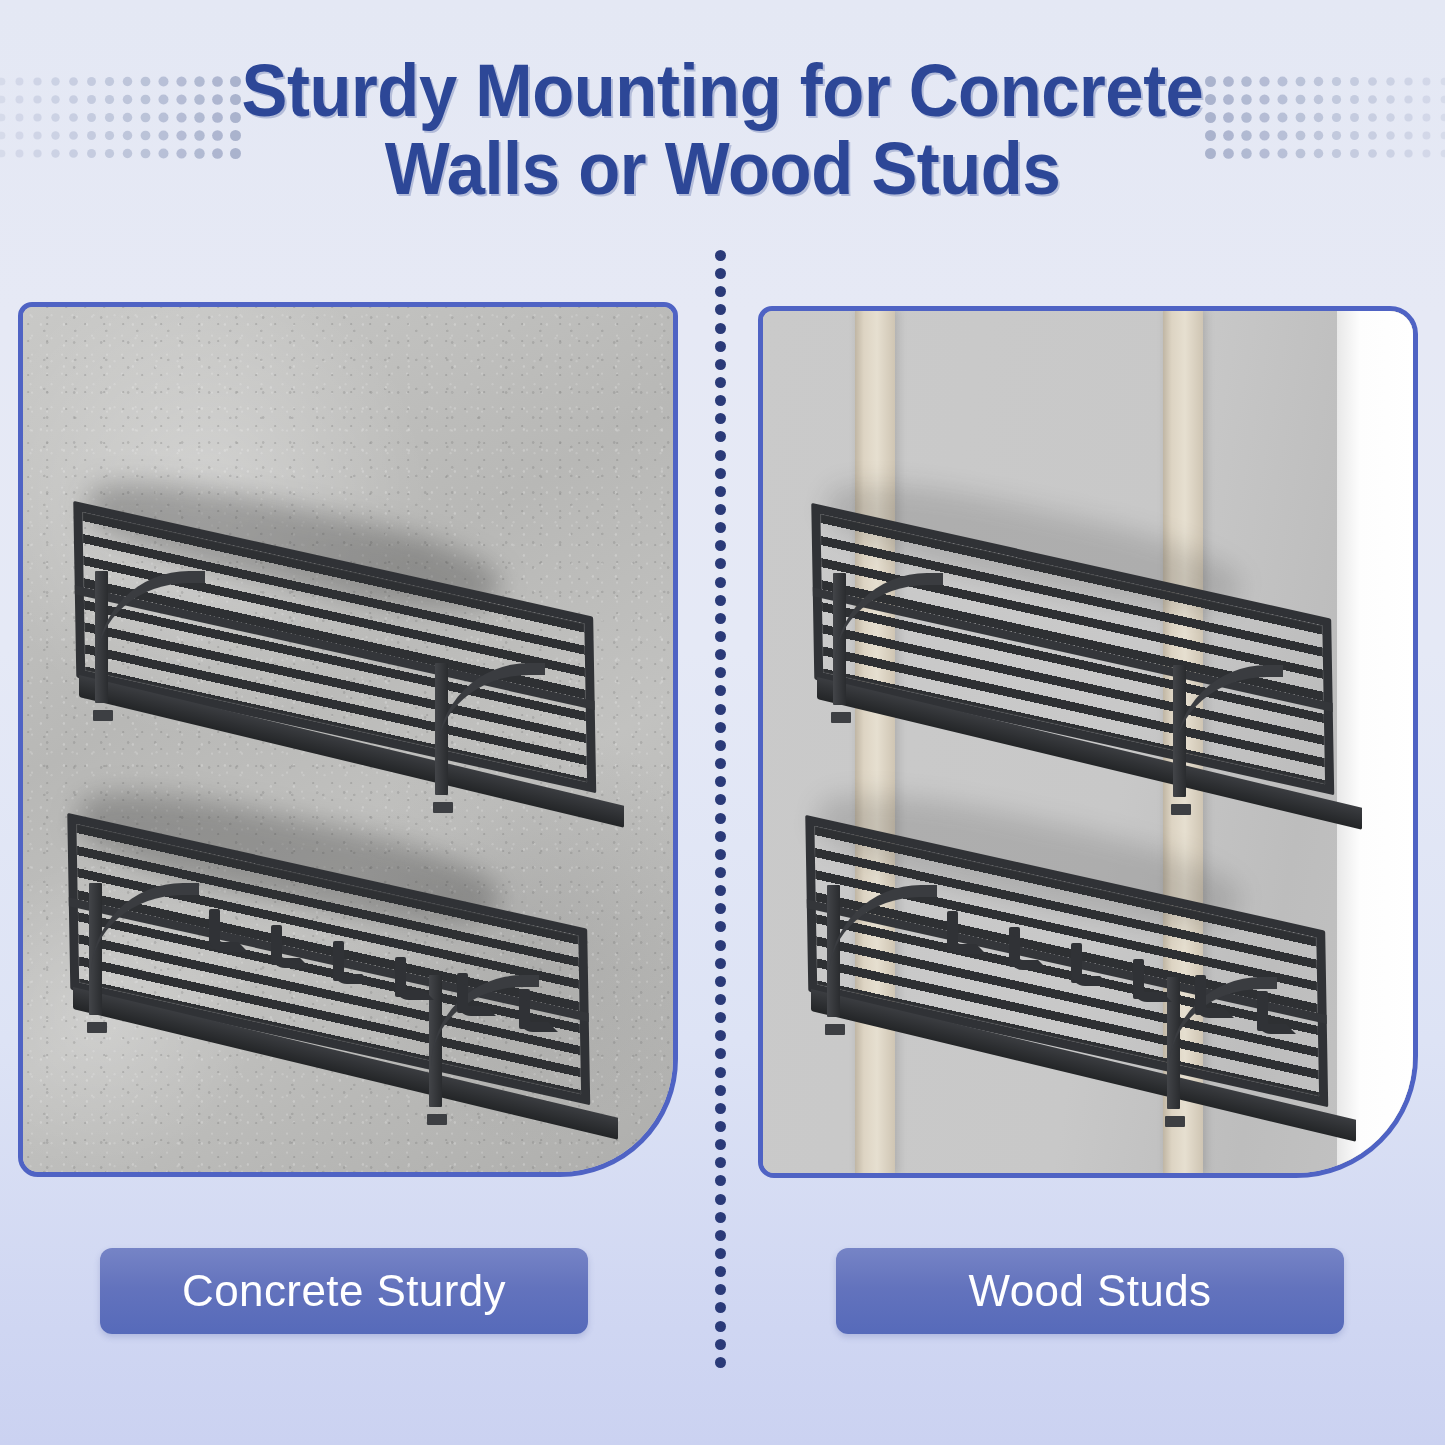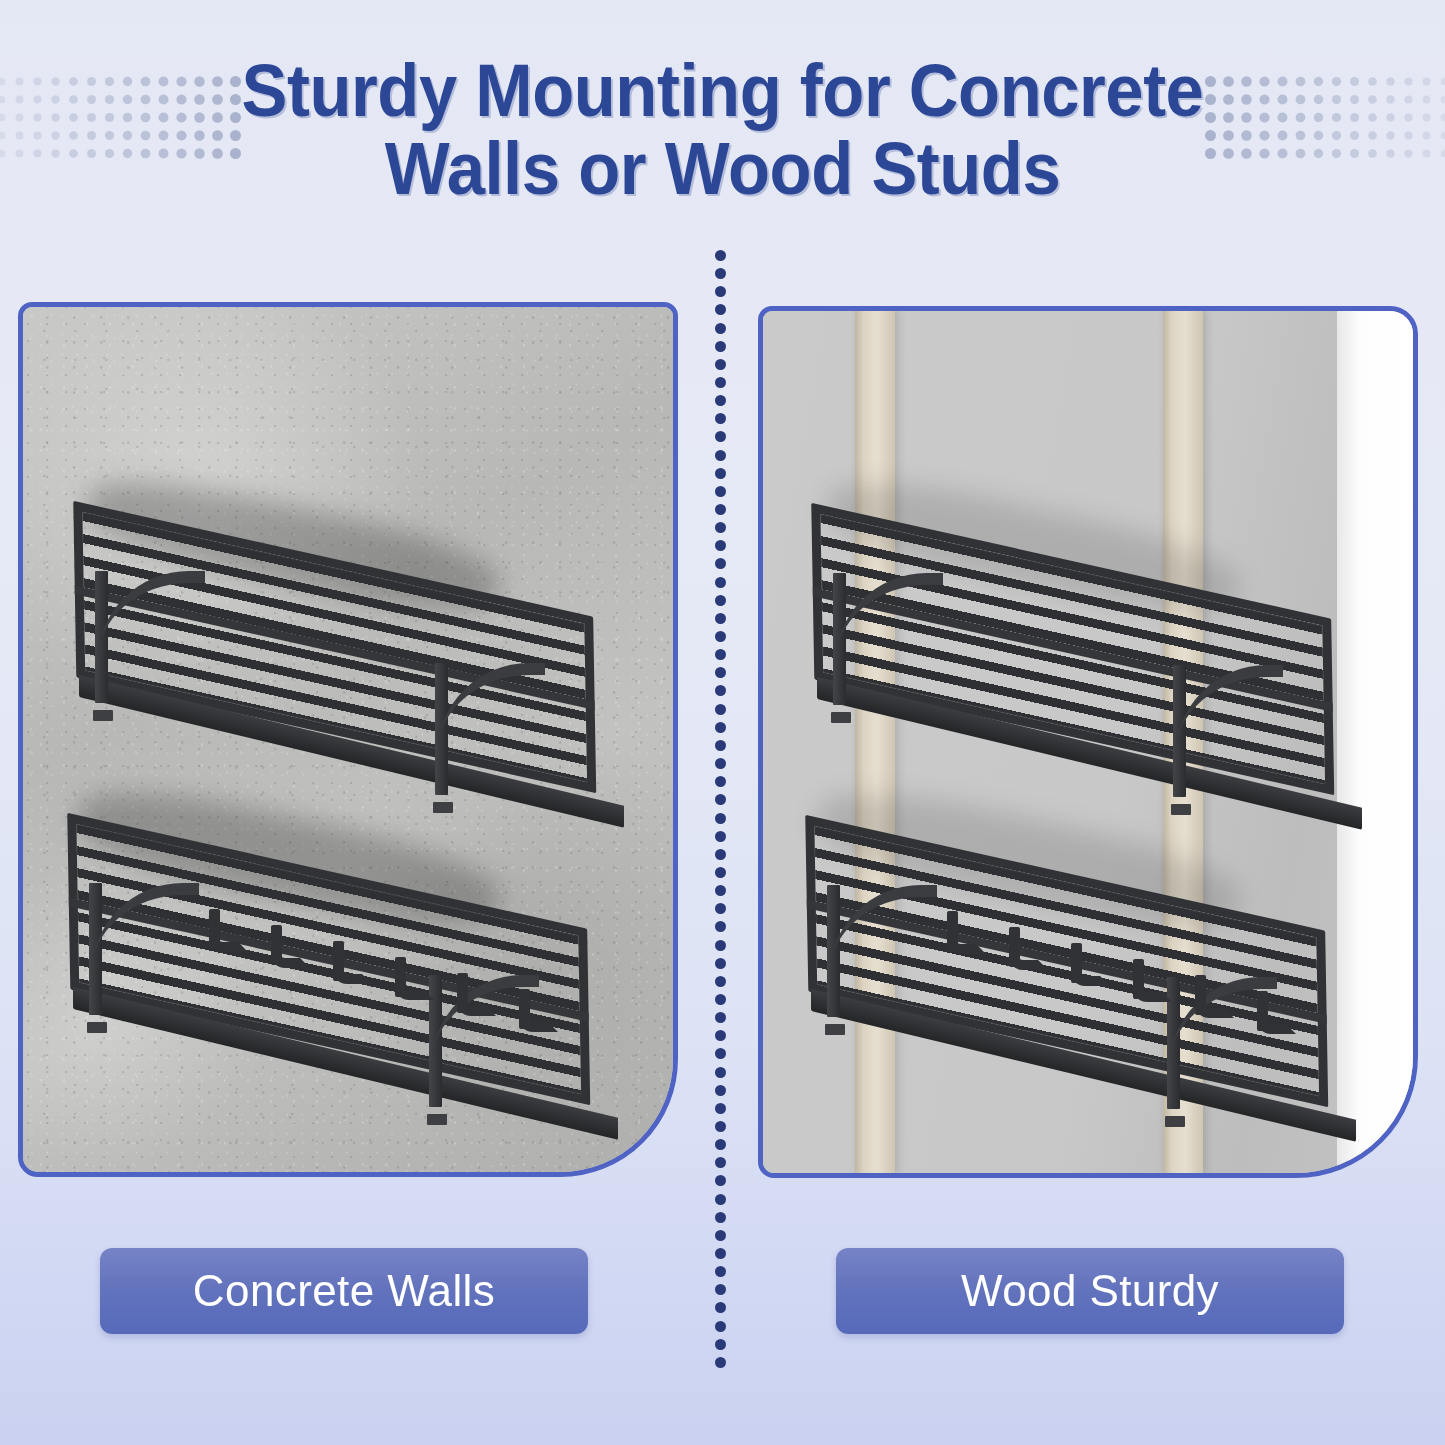--- a/index.html
+++ b/index.html
@@ -569,17 +569,17 @@
     <div class="hook" style="left:150px; top:112px;"></div>
     <div class="hook" style="left:212px; top:128px;"></div>
     <div class="hook" style="left:274px; top:144px;"></div>
     <div class="hook" style="left:336px; top:160px;"></div>
     <div class="hook" style="left:398px; top:176px;"></div>
     <div class="hook" style="left:460px; top:192px;"></div>
   </div>
 </div>
 
 <div class="pill left">
-  <span>Concrete Walls</span>
+  <span>Concrete Sturdy</span>
 </div>
 <div class="pill right">
-  <span>Wood Sturdy</span>
+  <span>Wood Studs</span>
 </div>
 
 </body></html>

